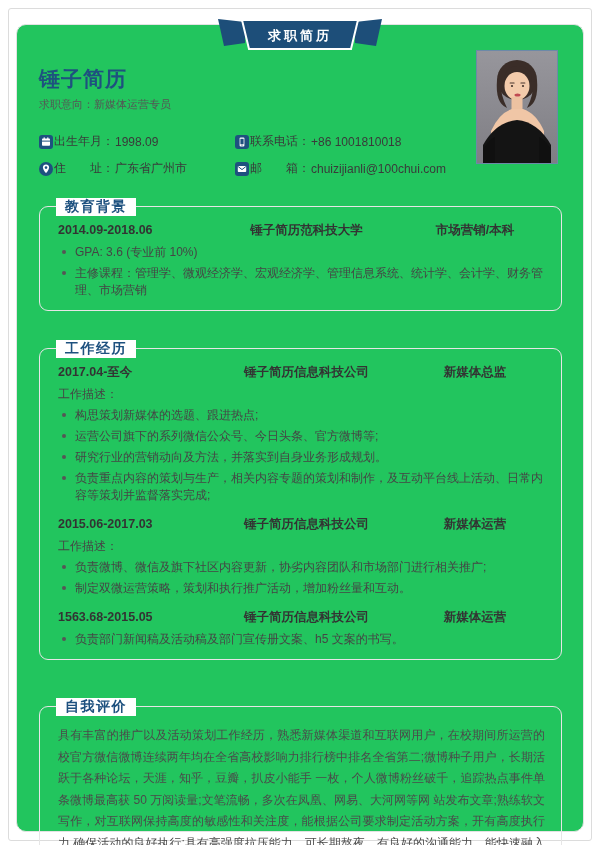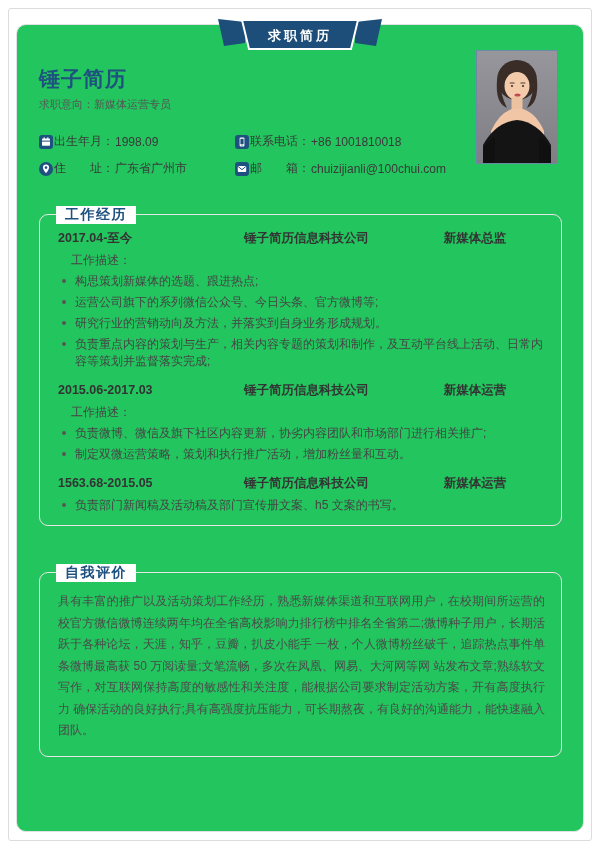--- a/index.html
+++ b/index.html
@@ -57,21 +57,21 @@
   .row3 .c-date { width:150px; }
   .row3 .c-mid { flex:1; text-align:center; }
   .row3 .c-right { width:140px; text-align:center; }
 
   ul.bullets { list-style:none; margin:5px 0 0 0; padding:0; font-size:12px; color:#454545; }
   ul.bullets li { position:relative; padding-left:17px; margin-top:4px; line-height:17px; }
   ul.bullets li::before {
     content:""; position:absolute; left:4px; top:6px; width:4px; height:4px;
     border-radius:50%; background:#555;
   }
-  .desc-label { font-size:12px; color:#454545; margin-top:6px; line-height:15px;margin-left:13px; }
+  .desc-label { font-size:12px; color:#454545; margin-top:6px; line-height:15px; }
   .job { margin-top:0; }
   .job + .job { margin-top:12px; }
 
   .self-text {
     font-size:12px; line-height:21.5px; color:#4a4a4a; text-align:justify;
     margin:3px 0 3px 0;
   }
 </style>
 </head>
 <body>
@@ -161,20 +161,32 @@
         <rect x="43.4" y="31.4" width="5" height="1" rx="0.5" fill="#4a372f"></rect>
         <ellipse cx="40.5" cy="44" rx="3" ry="1.5" fill="#c04a52"></ellipse>
         <rect x="34.5" y="46" width="11" height="13" fill="#edc2a1"></rect>
         <path d="M14,80 Q22,62 35,58 L46,58 Q59,62 67,80 L67,88 L14,88 Z" fill="#f0c6a6"></path>
         <path d="M6,112 L6,94 Q19,71 40,69 Q61,71 74,94 L74,112 Z" fill="#141414"></path>
         <path d="M6,112 L6,98 Q13,88 18,86 L18,112 Z" fill="#101010"></path>
         <path d="M74,112 L74,98 Q67,88 62,86 L62,112 Z" fill="#101010"></path>
       </svg>
     </div>
 
+    <div class="section section-edu">
+      <div class="section-title">教育背景</div>
+      <div class="row3">
+        <span class="c-date">2014.09-2018.06</span>
+        <span class="c-mid">锤子简历范科技大学</span>
+        <span class="c-right">市场营销/本科</span>
+      </div>
+      <ul class="bullets">
+        <li>GPA: 3.6 (专业前 10%)</li>
+        <li>主修课程：管理学、微观经济学、宏观经济学、管理信息系统、统计学、会计学、财务管理、市场营销</li>
+      </ul>
+    </div>
 
     <div class="section section-work">
       <div class="section-title">工作经历</div>
 
       <div class="job">
         <div class="row3">
           <span class="c-date">2017.04-至今</span>
           <span class="c-mid">锤子简历信息科技公司</span>
           <span class="c-right">新媒体总监</span>
         </div>

